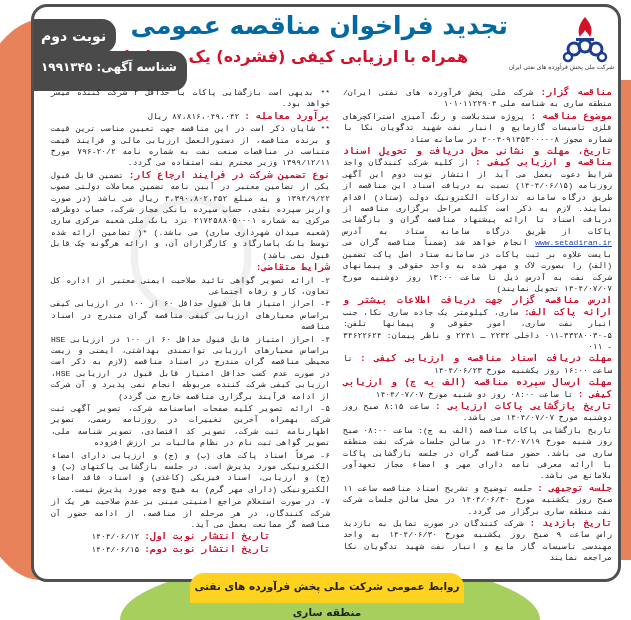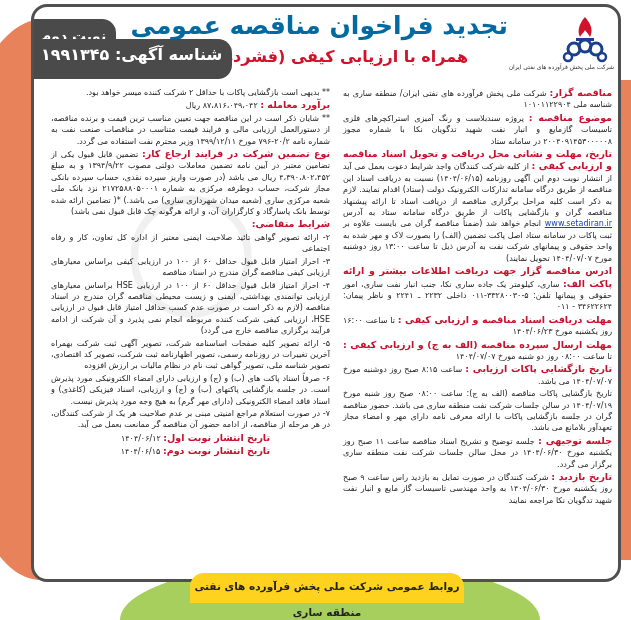--- a/index.html
+++ b/index.html
@@ -9,27 +9,27 @@
   .bg-green{position:absolute;left:120px;top:560px;width:420px;height:120px;border-radius:50%;background:#a7cf5e;}
   .frame{position:absolute;left:31px;top:4px;width:590px;height:578px;border:3px solid #505050;border-radius:16px;background:#ffffff;box-sizing:border-box;overflow:hidden;}
   .header{position:relative;height:80px;}
   .logo{position:absolute;right:4px;top:8px;width:58px;text-align:center;}
   .logo svg{display:block;margin:0 auto;}
   .logo-text{font-size:6px;color:#333;font-family:"DejaVu Serif",serif;white-space:nowrap;direction:rtl;}
   .title{position:absolute;right:110px;top:4px;font-size:25px;font-weight:bold;color:#0369a1;direction:rtl;white-space:nowrap;}
   .subtitle{position:absolute;right:150px;top:40px;font-size:16px;font-weight:bold;color:#d0122b;direction:rtl;white-space:nowrap;}
   .badge{position:absolute;left:-3px;background:#4a4a4a;color:#fff;font-weight:bold;direction:rtl;white-space:nowrap;border-radius:0 14px 14px 0;padding:4px 10px;}
   .badge.round{top:12px;font-size:14px;height:26px;line-height:26px;}
-  .badge.id{top:32px;font-size:16px;height:32px;line-height:24px;}
+  .badge.id{top:44px;font-size:12px;height:32px;line-height:24px;}
   .cols{position:absolute;top:80px;left:0;right:0;bottom:24px;direction:rtl;font-size:8px;line-height:11.4px;color:#222;}
   .col{position:absolute;top:0;bottom:0;text-align:justify;}
   .col-r{right:6px;width:280px;}
   .col-l{left:6px;width:290px;}
   .h{color:#c8102e;font-weight:bold;font-size:9.5px;}
-  .p{margin:0 0 1px 11px;}
+  .p{margin:0 0 1px 11px;font-family:Liberation Mono, monospace;}
   .link{color:#1a3fb6;text-decoration:underline;direction:ltr;unicode-bidi:embed;}
   .date-line{text-align:right;margin-right:60px;}
   .footer{position:absolute;left:190px;top:573px;width:274px;height:30px;background:#ffd21f;border-radius:14px 14px 0 0;text-align:center;line-height:26px;font-size:10.5px;font-weight:bold;color:#222;direction:rtl;}
   .watermark{position:absolute;left:90px;top:170px;font-size:120px;font-weight:bold;color:rgba(0,0,0,0.06);pointer-events:none;}
 </style>
 </head>
 <body>
 
 <div class="bg-orange"></div>
 <div class="bg-orange-r"></div>

